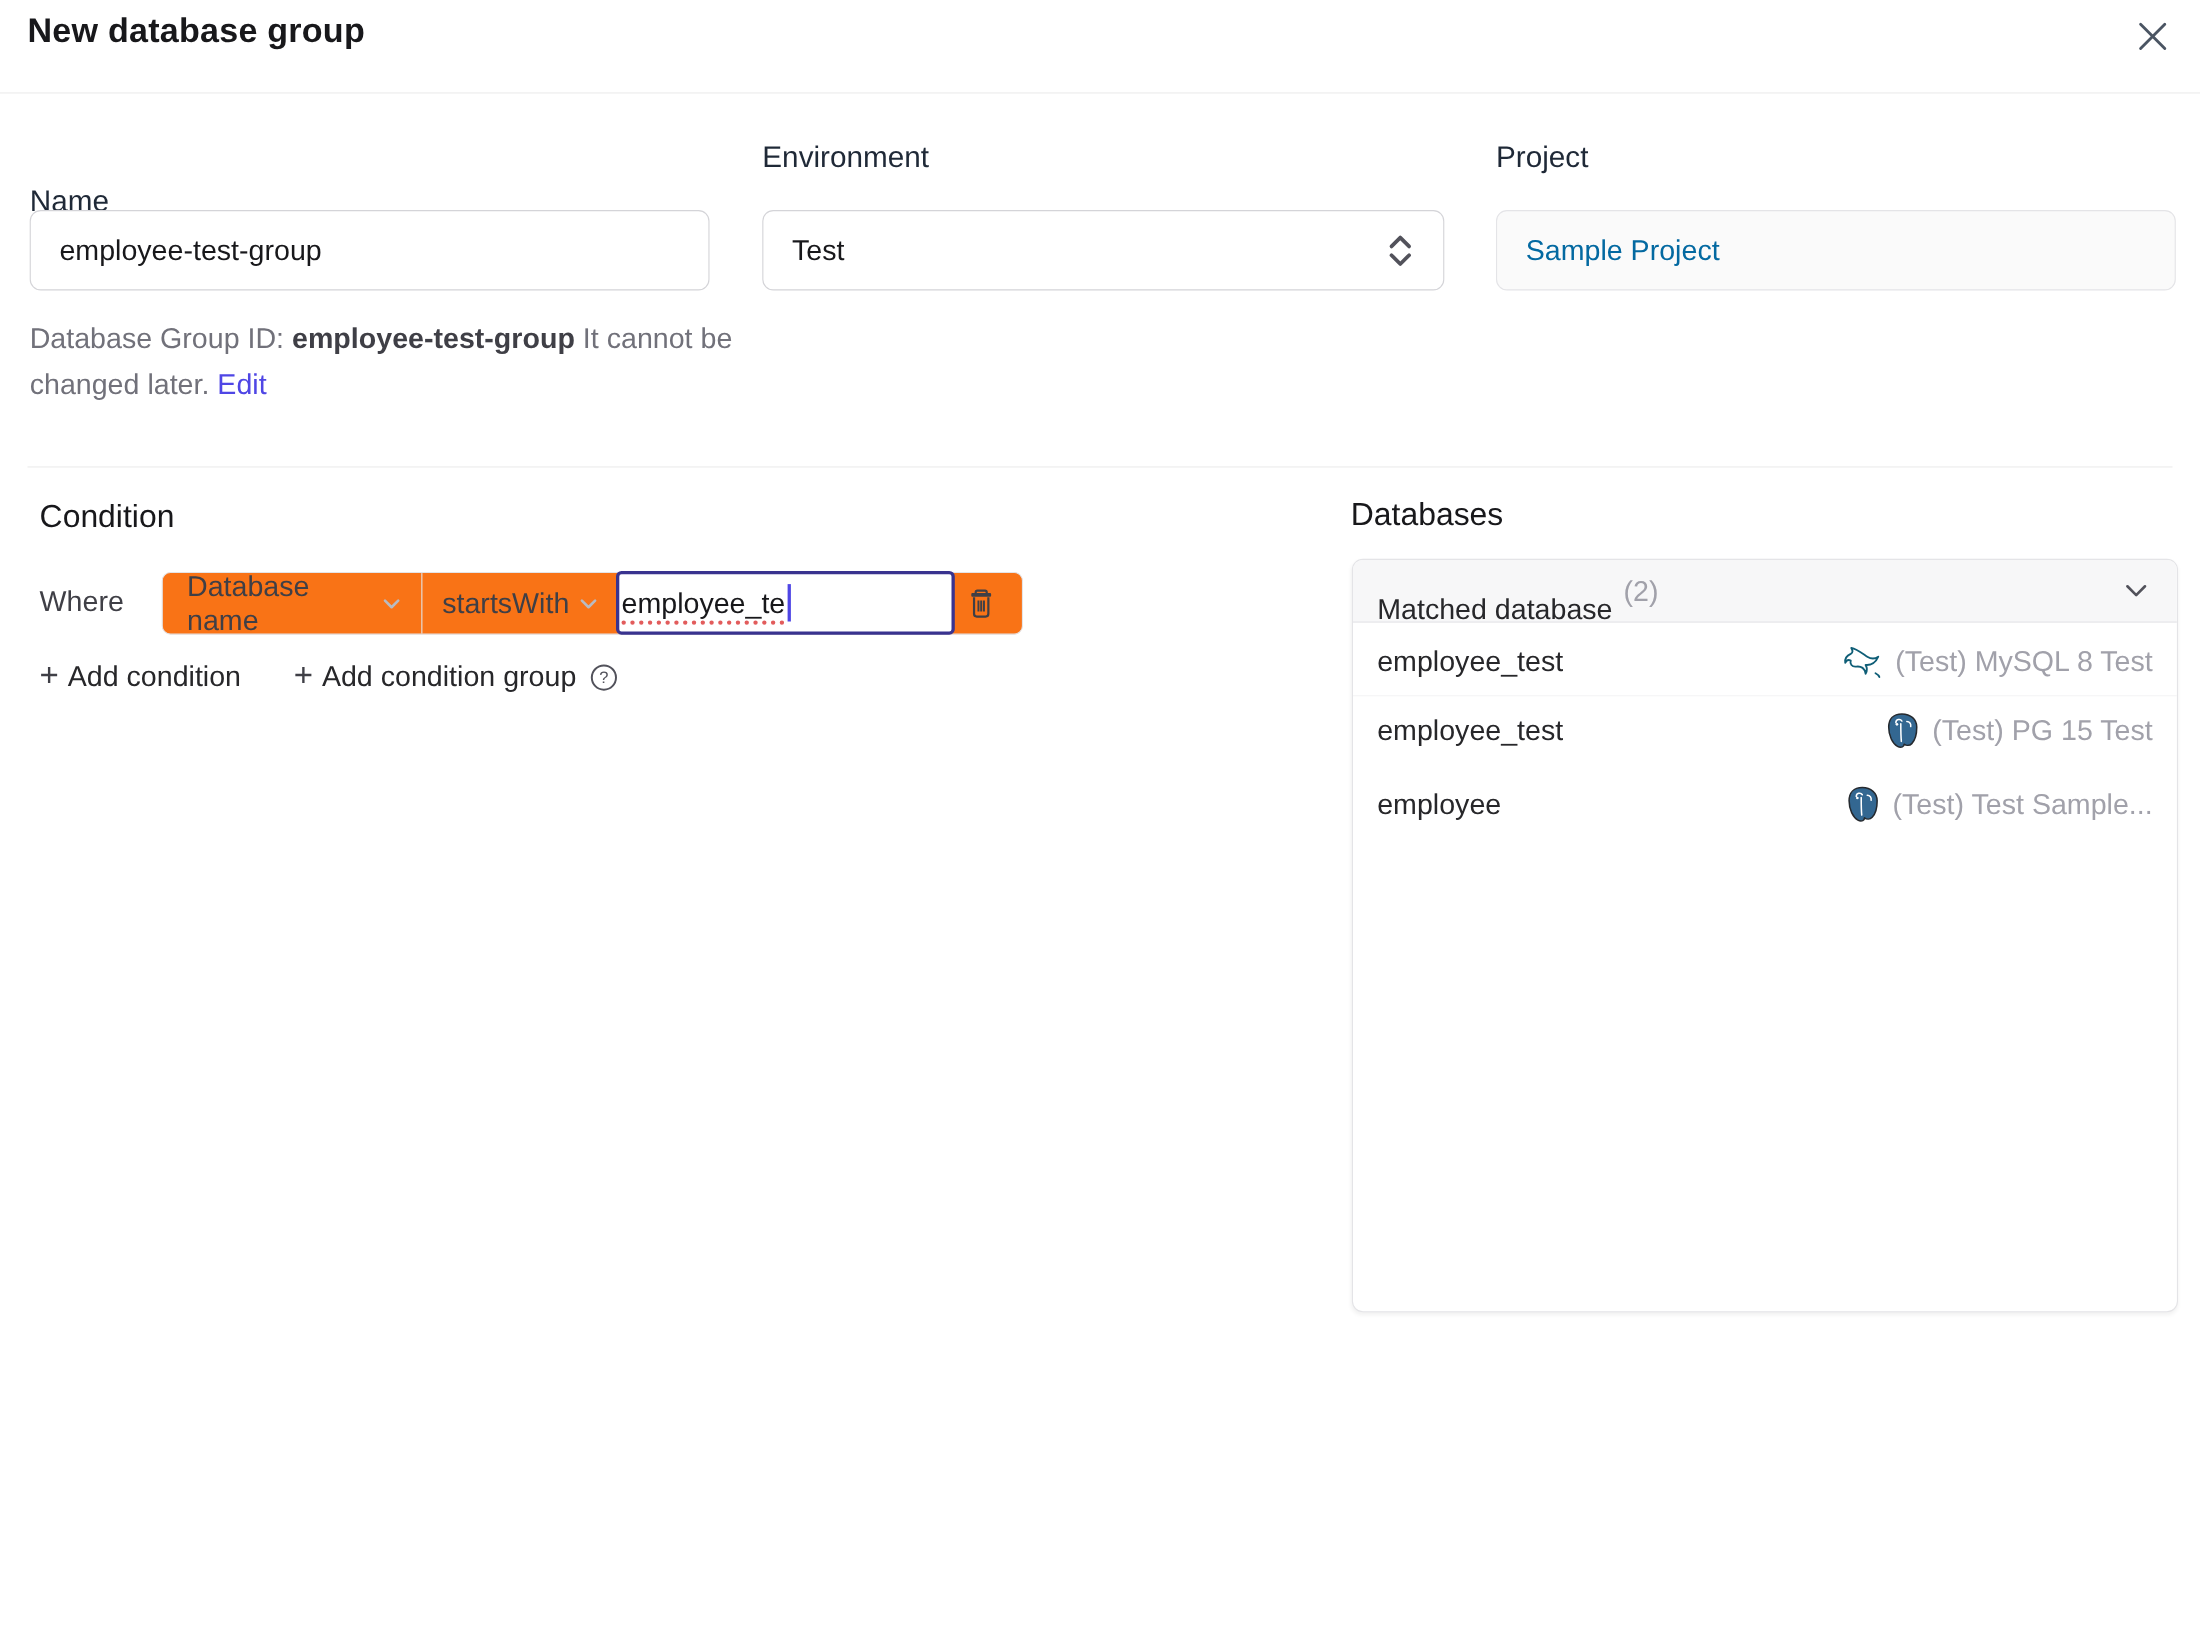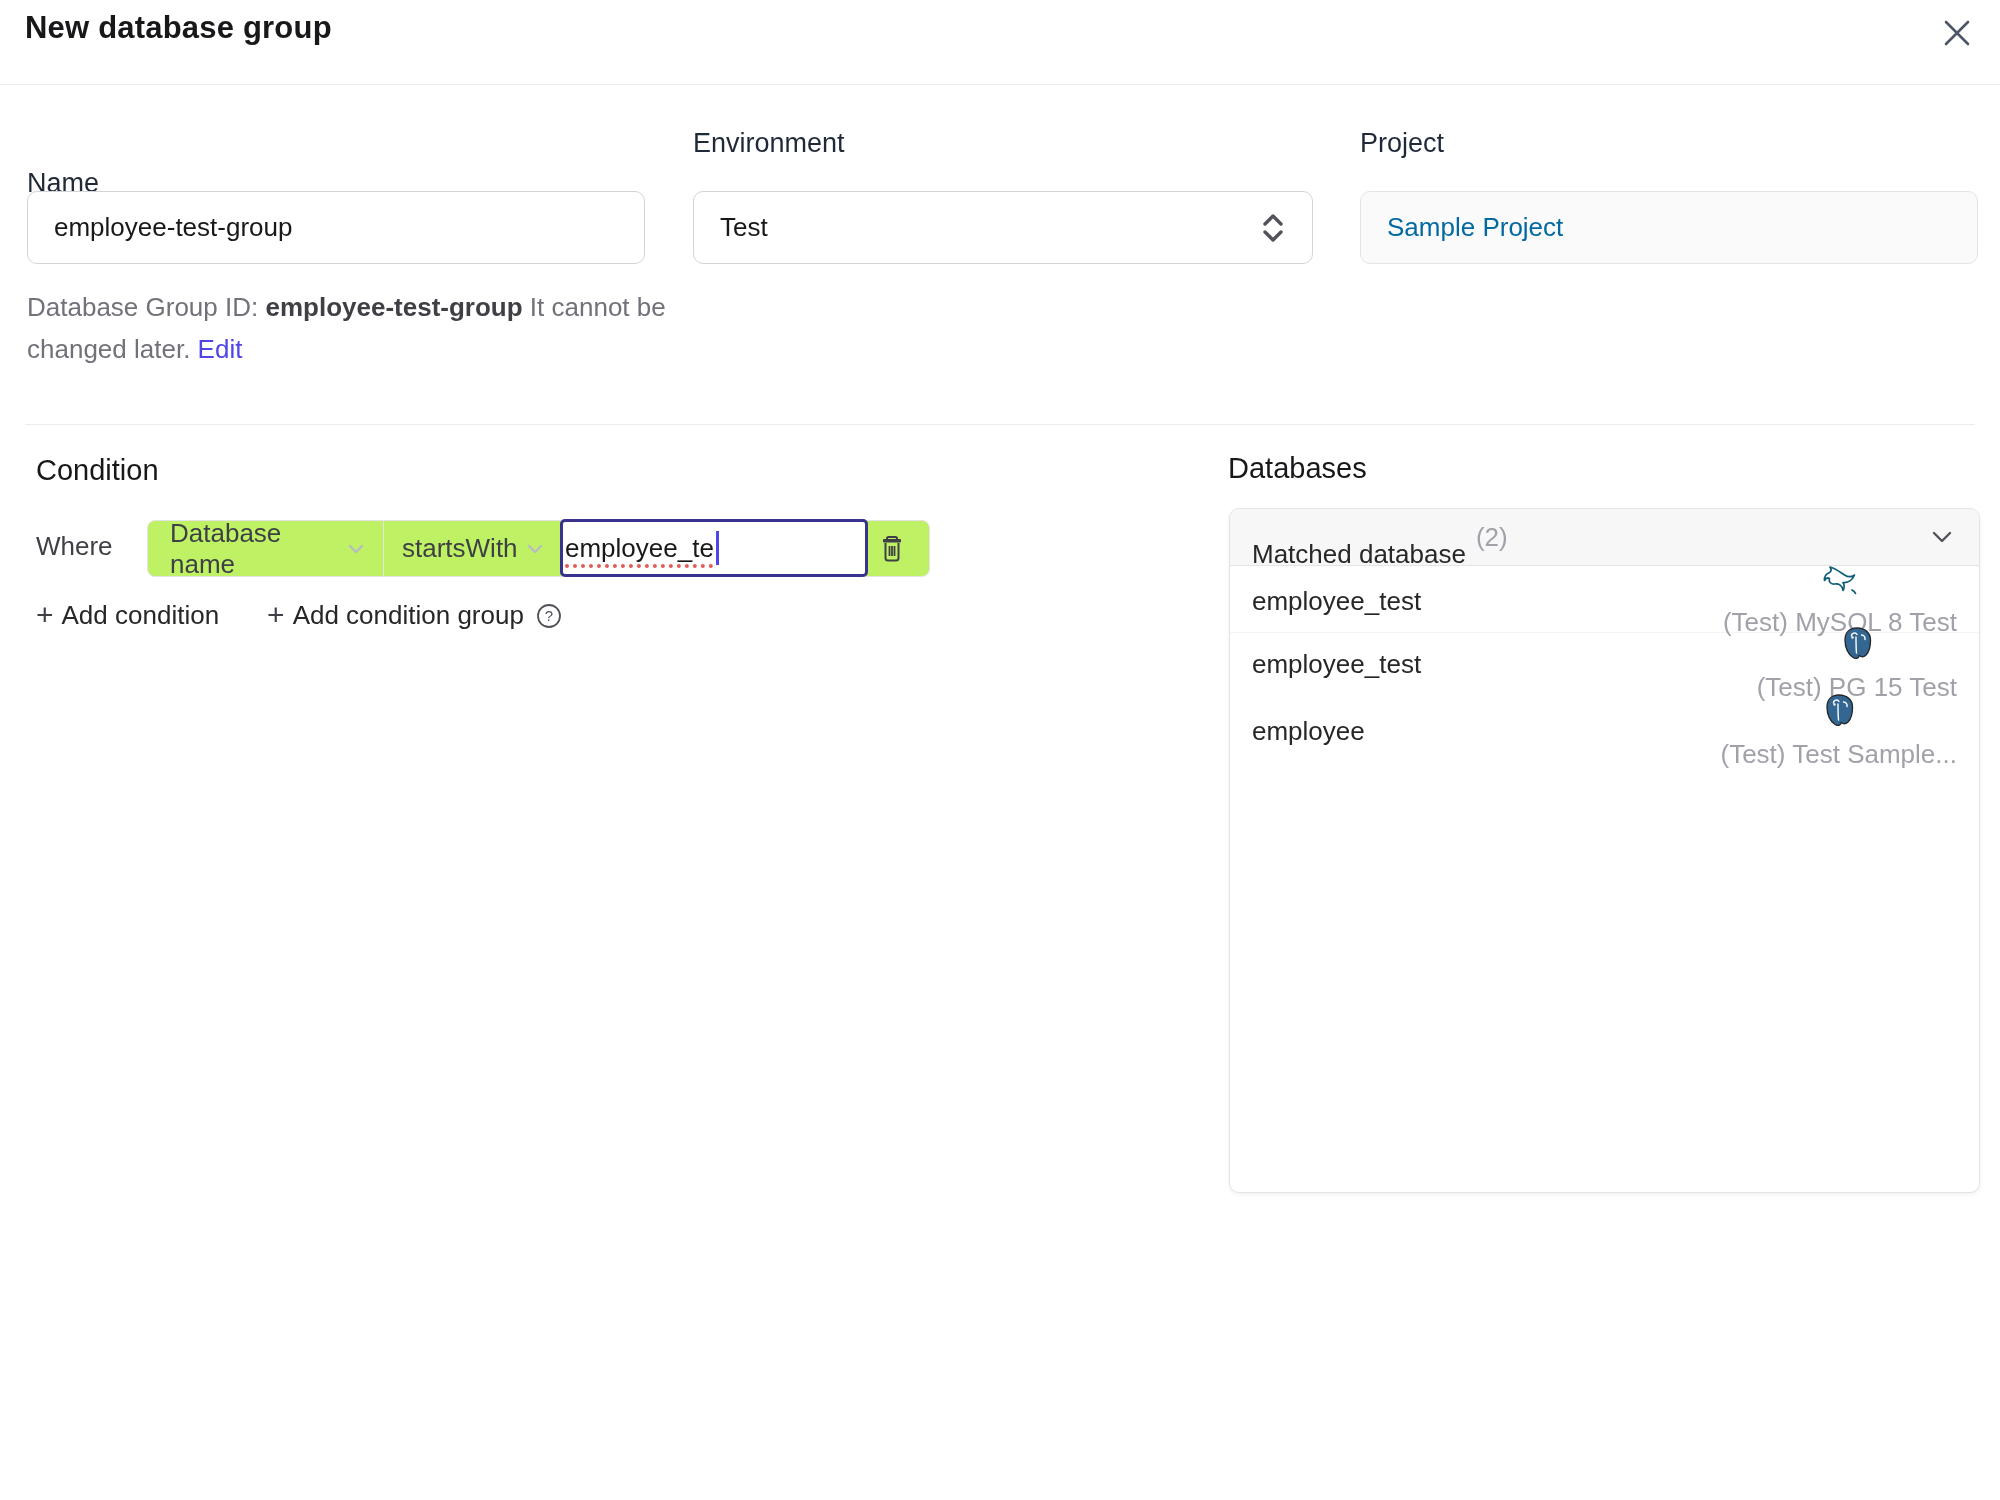--- a/index.html
+++ b/index.html
@@ -24,21 +24,21 @@
 
   .group-id-help { position:absolute; left:27px; top:286px; width:648px; font-size:26px; line-height:42px; color:#71717a; }
   .group-id-help b { font-weight:700; color:#3f3f46; }
   .edit-link { color:#4f46e5; font-weight:500; cursor:pointer; text-decoration:none; }
 
   .divider-mid { position:absolute; left:25px; top:424px; width:1950px; height:1px; background:#ececec; }
 
   
   .condition-heading { position:absolute; left:36px; top:454px; font-size:29px; font-weight:500; color:#18181b; }
   .where-label { position:absolute; left:36px; top:531px; font-size:26px; color:#3f3f46; }
-  .cond-group { position:absolute; left:147px; top:520px; width:783px; height:57px; border:1px solid #e4e4e7; border-radius:8px; background:#bef264; display:flex; align-items:stretch; }
+  .cond-group { position:absolute; left:147px; top:520px; width:783px; height:57px; border:1px solid #e4e4e7; border-radius:8px; background:#f97316; display:flex; align-items:stretch; }
   .cond-cell { display:flex; align-items:center; cursor:pointer; }
   .cell-field { width:236px; padding:0 16px 0 22px; justify-content:space-between; border-right:1px solid #e4e4e7; }
   .cell-op { width:176px; padding:0 14px 0 18px; justify-content:space-between; }
   .cond-cell .cell-text { font-size:26px; color:#3f3f46; }
   .value-input { position:absolute; left:412px; top:-2px; width:308px; height:58px; border:3px solid #39338f; border-radius:5px; background:#fff; display:flex; align-items:center; padding:0 14px 0 2px; }
   .value-text { font-size:26px; color:#18181b; text-decoration:underline dotted #e25c5c; text-decoration-thickness:3.5px; text-underline-offset:8px; }
   .caret { display:inline-block; width:3px; height:34px; background:#4f46e5; margin-left:2px; }
   .trash-btn { position:absolute; right:14px; top:0; height:100%; width:46px; display:flex; align-items:center; justify-content:center; background:none; border:none; cursor:pointer; }
 
   .add-row { position:absolute; left:36px; top:600px; display:flex; align-items:center; gap:48px; }
@@ -50,21 +50,21 @@
   .databases-heading { position:absolute; left:1228px; top:452px; font-size:29px; font-weight:500; color:#18181b; }
   .db-panel { position:absolute; left:1229px; top:508px; width:751px; height:685px; border:1px solid #e4e4e7; border-radius:10px; background:#fff; box-shadow:0 2px 4px rgba(0,0,0,.06); overflow:hidden; }
   .db-header { height:57px; background:#f7f7f8; border-bottom:1px solid #e4e4e7; display:flex; align-items:center; padding:0 22px; cursor:pointer; }
   .db-header .hdr-title { font-size:26px; font-weight:500; color:#27272a;margin-top:35px; }
   .db-header .hdr-count { font-size:26px; color:#a1a1aa; margin-left:10px; }
   .db-header .hdr-chevron { margin-left:auto; display:flex; align-items:center; }
   .db-list { padding-top:5px; }
   .db-row { height:62px; display:flex; align-items:center; padding:0 22px;text-align:right; }
   .db-row.sep { border-bottom:1px solid #f4f4f5; }
   .db-row .db-name { font-size:26px; color:#27272a; }
-  .db-row .db-engine { margin-left:auto; display:flex; align-items:center; gap:12px;flex-direction:column; }
+  .db-row .db-engine { margin-left:auto; display:flex; align-items:center; gap:12px; }
   .db-row .engine-label { font-size:26px; color:#a1a1aa; white-space:nowrap; }
 
   svg { display:block; }
 </style>
 </head>
 <body>
 
 <div class="stage">
 
   <div class="dialog-title">New database group</div>

